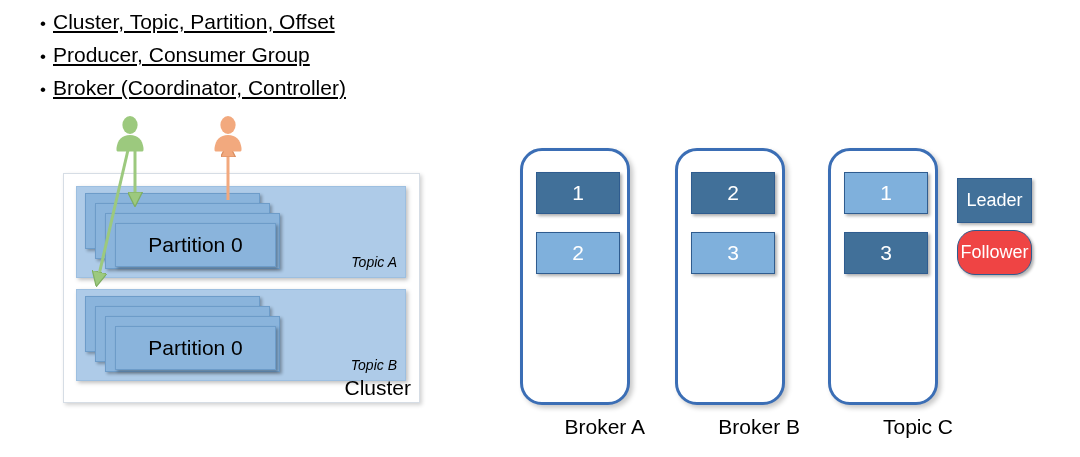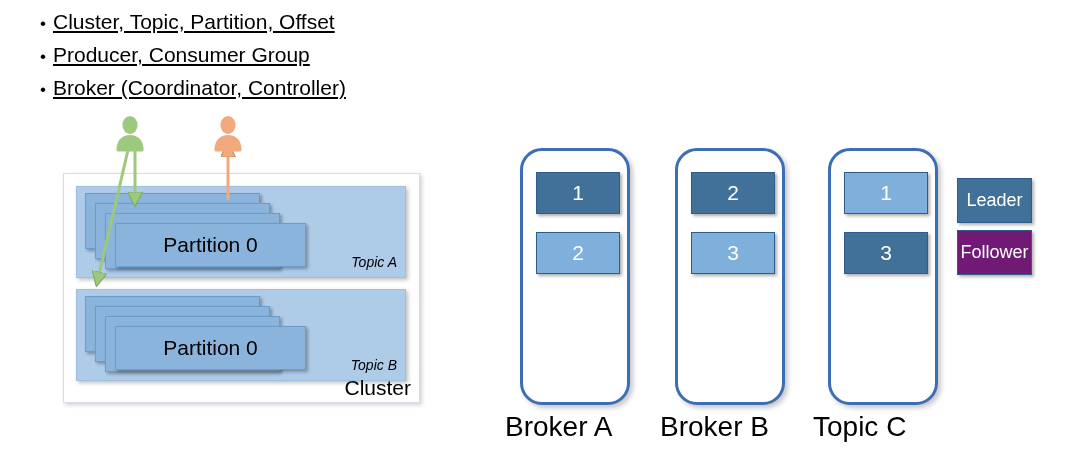--- a/index.html
+++ b/index.html
@@ -90,21 +90,21 @@
     position: absolute;
     background: #8ab4dc;
     border: 1px solid #6d9cc9;
     box-shadow: 2px 2px 3px rgba(0,0,0,0.3);
     box-sizing: border-box;
   }
   .pc-1 { left: 8px;  top: 6px;  width: 175px; height: 56px; z-index: 1; }
   .pc-2 { left: 18px; top: 16px; width: 175px; height: 56px; z-index: 2; }
   .pc-3 { left: 28px; top: 26px; width: 175px; height: 56px; z-index: 3; }
   .pc-4 {
-    left: 38px; top: 36px; width: 191px; height: 44px; z-index: 4;
+    left: 38px; top: 36px; width: 161px; height: 44px; z-index: 4;
     display: flex; align-items: center; justify-content: center;
   }
   .partition-label {
     font-size: 21px;
     line-height: 24px;
     color: #000;
     white-space: nowrap;
   }
 
   
@@ -164,22 +164,22 @@
     box-sizing: border-box;
   }
   .replica.slot-0 { top: 21px; }
   .replica.slot-1 { top: 81px; }
   .leader   { background: #417099; }
   .follower { background: #7fb0dc; }
   .broker-label {
     position: absolute;
     top: 414px;
     width: 140px;
-    text-align: left;
-    font-size: 28px;
+    text-align: right;
+    font-size: 21px;
     line-height: 25px;
     color: #000;
     white-space: nowrap;
   }
   #broker-a-label { left: 35px; }
   #broker-b-label { left: 190px; }
   #broker-c-label { left: 343px; }
 
   
   #legend { position: absolute; left: 487px; top: 170px; }
@@ -196,21 +196,21 @@
     font-size: 18px;
     line-height: 21px;
     border: 1px solid #2f5c8f;
     box-shadow: 2px 2px 3px rgba(0,0,0,0.3);
     box-sizing: border-box;
     word-break: break-all;
     padding: 0 2px;
     margin-top: 8px;
   }
   #legend-leader   { top: 0px;  background: #417099; }
-  #legend-follower { top: 52px; background: #701a75; }
+  #legend-follower { top: 52px; background: #ef4444; border-radius: 18px; }
 </style>
 </head>
 <body>
 
 <div id="bullet-list">
   <div class="bullet-row">
     <span class="bullet-dot">•</span>
     <span class="bullet-text">Cluster, Topic, Partition, Offset</span>
   </div>
   <div class="bullet-row">

